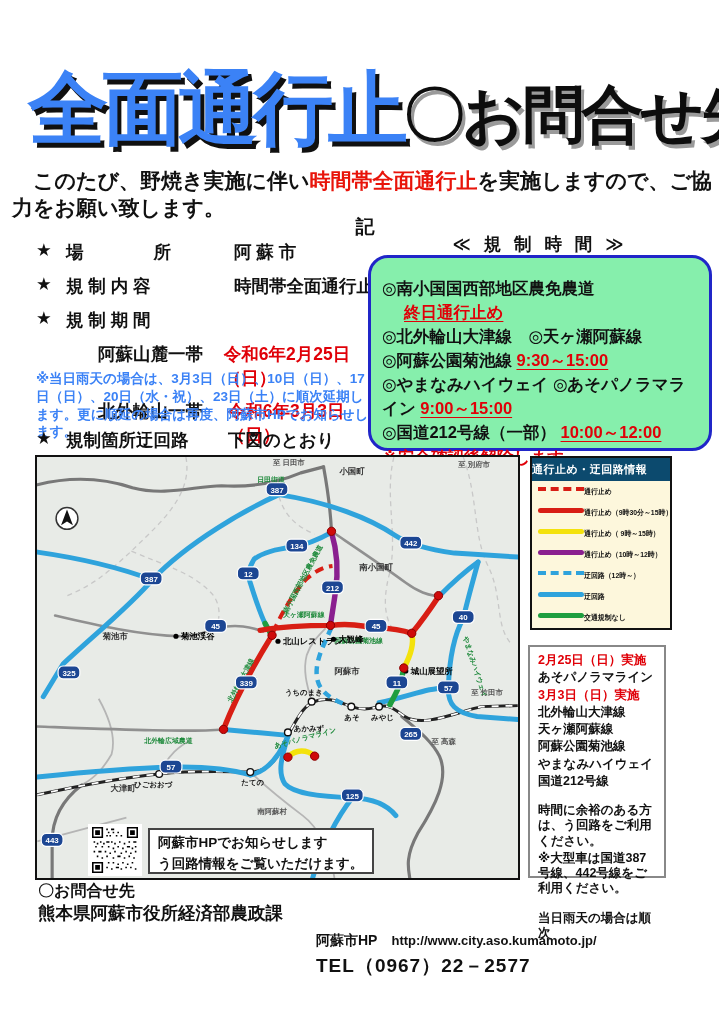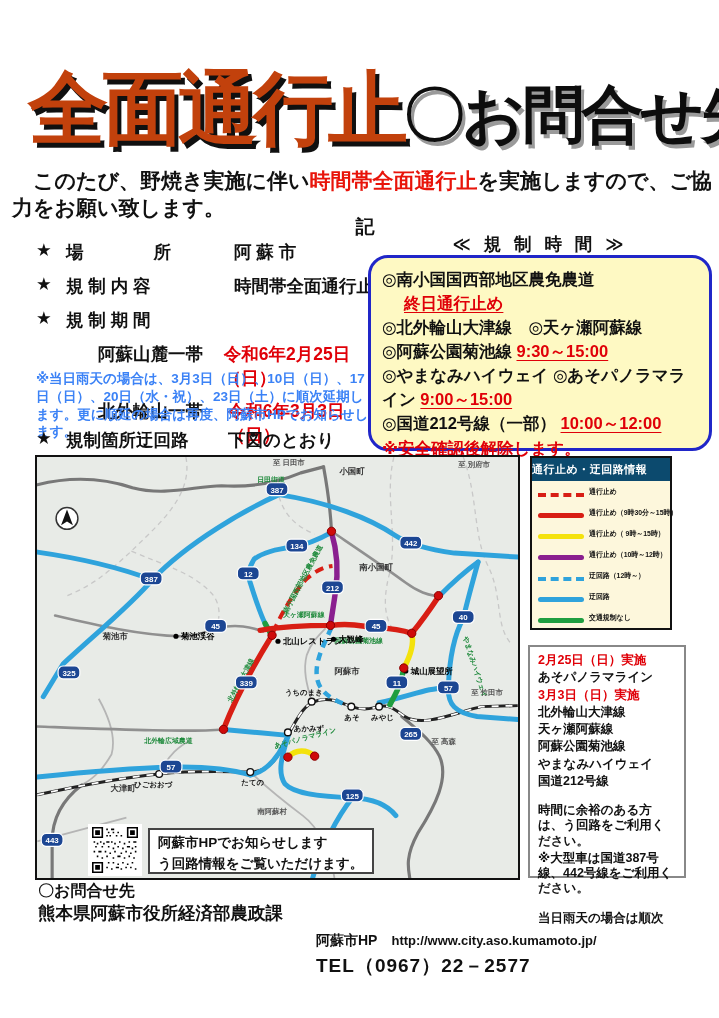--- a/index.html
+++ b/index.html
@@ -2,21 +2,21 @@
 <html><head>
 <meta charset="utf-8">
 <style>
   html,body{margin:0;padding:0;background:#fff;}
   #page{position:relative;width:719px;height:1018px;background:#fff;overflow:hidden;
         font-family:"Liberation Sans","DejaVu Sans",sans-serif;color:#111;}
   [data-interactable]{box-sizing:border-box;}
 
   
   .title-wrap{position:absolute;left:28px;top:56px;width:685px;white-space:nowrap;}
-  .title-red{font-size:80px;font-weight:bold;color:#c2410c;letter-spacing:-5px;
+  .title-red{font-size:80px;font-weight:bold;color:#3b82f6;letter-spacing:-5px;
              text-shadow:4px 5px 0 #101010;}
   .title-black{font-size:62px;font-weight:bold;color:#0d0d0d;letter-spacing:-3px;
              text-shadow:3px 4px 0 #9a9a9a;}
   .intro{position:absolute;left:12px;top:168px;width:700px;font-size:21px;font-weight:bold;line-height:1.28;}
   .intro .hl{color:#e8140a;}
   .ki{position:absolute;left:300px;top:214px;width:130px;text-align:center;font-size:19px;font-weight:bold;}
 
   
   .stars{position:absolute;left:36px;top:240px;width:340px;font-size:17.5px;font-weight:bold;}
   .srow{display:flex;margin-bottom:10px;}
@@ -28,22 +28,22 @@
   .prow .dt{color:#e00008;}
   .rain-note{position:absolute;left:36px;top:370px;width:338px;font-size:13.5px;font-weight:bold;
              color:#3b82f6;line-height:1.32;}
   .detour-row{position:absolute;left:36px;top:428px;display:flex;font-size:17.5px;font-weight:bold;}
   .detour-row .st{width:30px;}
   .detour-row .lab{width:162px;}
 
   
   .sched-head{position:absolute;left:368px;top:232px;width:344px;text-align:center;
               font-size:17.5px;font-weight:bold;letter-spacing:4px;}
-  .sched-box{position:absolute;left:368px;top:255px;width:344px;height:196px;background:#fef9c3;
-             border:3px solid #2026c8;border-radius:20px;padding:9px 11px;
+  .sched-box{position:absolute;left:368px;top:255px;width:344px;height:196px;background:#86efac;
+             border:3px solid #2026c8;border-radius:20px;padding:18px 11px;
              font-size:16.5px;font-weight:bold;line-height:1.46;}
   .sched-box .indent{padding-left:22px;}
   .redu{color:#e00008;text-decoration:underline;text-underline-offset:3px;}
   .redt{color:#e00008;}
 
   
   .map-wrap{position:absolute;left:35px;top:455px;width:485px;height:425px;
             border:2.5px solid #111;background:#e8ebe7;}
   #map-svg{display:block;width:100%;height:100%;}
   .plabel{font:bold 8.5px "Liberation Sans",sans-serif;fill:#333;}
@@ -55,34 +55,34 @@
 
   .qr-box{position:absolute;left:88px;top:824px;width:54px;height:52px;background:#fff;
           display:flex;align-items:center;justify-content:center;}
   .qr-caption{position:absolute;left:148px;top:828px;width:226px;height:46px;background:#fff;
               border:2px solid #444;font-size:13.5px;font-weight:bold;line-height:1.55;padding:3px 8px;}
 
   
   .legend{position:absolute;left:530px;top:456px;width:142px;background:#fdf7dc;border:2.5px solid #111;}
   .legend-title{background:#0c4a6e;color:#fff;font-size:11px;font-weight:bold;
                 padding:4px 0;letter-spacing:0.5px;}
-  .lrow{display:flex;align-items:flex-end;gap:5px;padding:5.5px 4px 5.5px 6px;}
+  .lrow{display:flex;align-items:flex-start;padding:5.5px 4px 5.5px 6px;}
   .lsample{width:46px;flex:none;}
   .sol{height:5px;border-radius:2.5px;}
   .ls-rd{border-top:4px dashed #d81e14;}
   .ls-rs{background:#d81e14;}
   .ls-ys{background:#f4e20c;}
   .ls-ps{background:#8a1f8f;}
   .ls-bd{border-top:4px dashed #2fa3dc;}
   .ls-bs{background:#2fa3dc;}
   .ls-gs{background:#1f9e40;}
   .llabel{font-size:7.5px;font-weight:bold;white-space:nowrap;transform:scaleX(0.92);transform-origin:left;}
 
   
-  .info-box{position:absolute;left:528px;top:645px;width:158px;height:233px;background:#fff;
+  .info-box{position:absolute;left:528px;top:645px;width:138px;height:233px;background:#fff;
             border:2px solid #888;padding:6px 8px;font-size:12.5px;font-weight:bold;line-height:1.22;}
   .info-box div{margin-bottom:2px;}
   .info-box .red{color:#e00008;}
   .info-box .gap{height:10px;}
 
   
   .contact-left{position:absolute;left:38px;top:880px;line-height:1.35;}
   .c1{font-size:16px;font-weight:bold;}
   .c2{font-size:17.5px;font-weight:bold;}
   .contact-right{position:absolute;left:316px;top:932px;}

